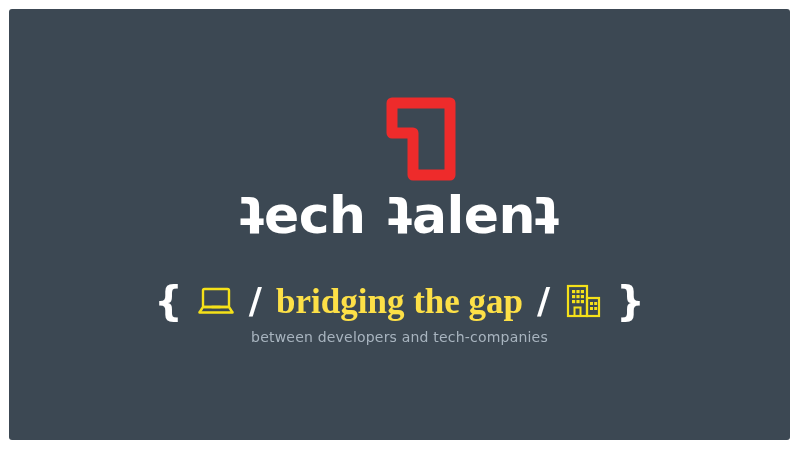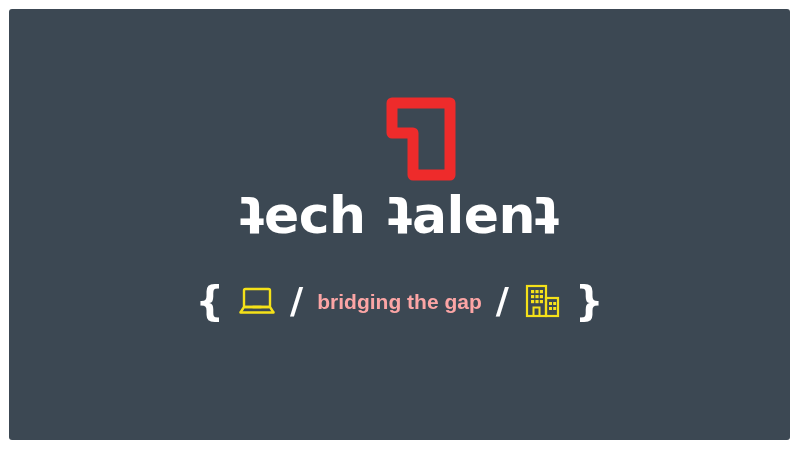--- a/index.html
+++ b/index.html
@@ -91,24 +91,24 @@
     line-height: 1;
   }
   .slash {
     color: #ffffff;
     font-family: "DejaVu Sans", sans-serif;
     font-weight: bold;
     font-size: 36px;
     line-height: 1;
   }
   #tagline-text {
-    color: #fca5a5;
-    font-family: Liberation Sans, sans-serif;
-    font-weight: bold;
-    font-size: 21px;
+    color: #fde047;
+    font-family: Liberation Serif, serif;
+    font-weight: bold;
+    font-size: 35px;
     line-height: 1;
     white-space: nowrap;
   }
   .icon-box {
     display: flex;
     align-items: center;
     justify-content: center;
   }
 
   
@@ -191,15 +191,16 @@
           <rect x="26" y="20" width="3" height="3" fill="#f5e119"></rect>
           <rect x="30.2" y="20" width="3" height="3" fill="#f5e119"></rect>
           <rect x="26" y="25" width="3" height="3" fill="#f5e119"></rect>
           <rect x="30.2" y="25" width="3" height="3" fill="#f5e119"></rect>
         </svg>
       </span>
 
       <span class="brace">}</span>
     </div>
 
+    <div id="subtitle">between developers and tech-companies</div>
 
   </div>
 </div>
 
 </body></html>

